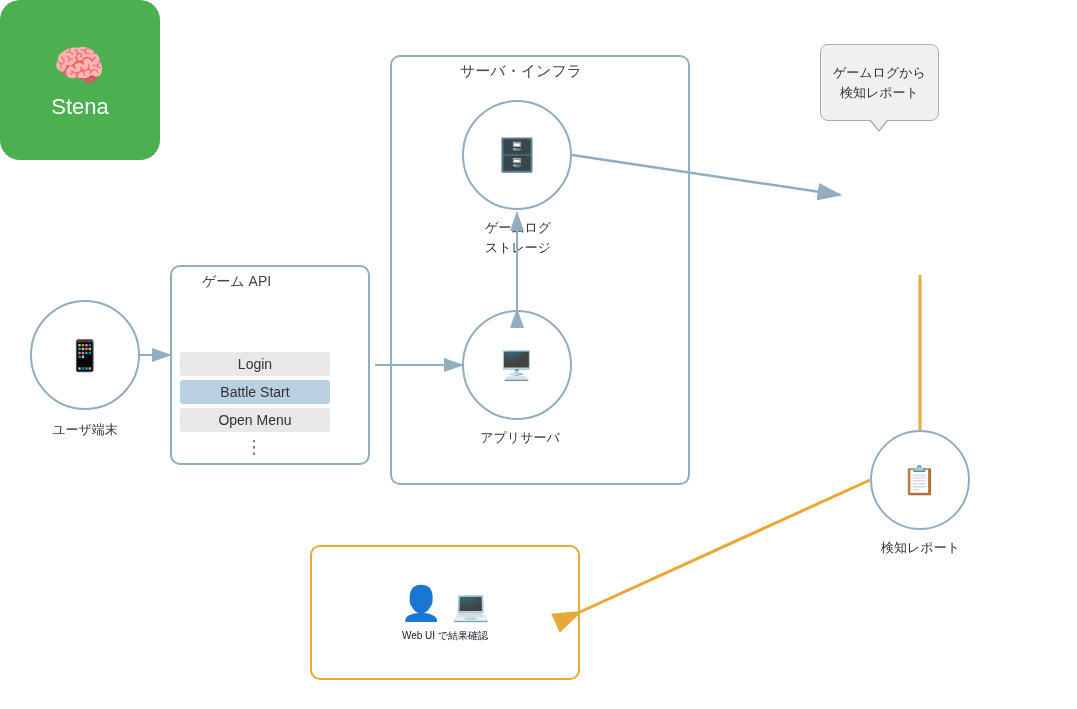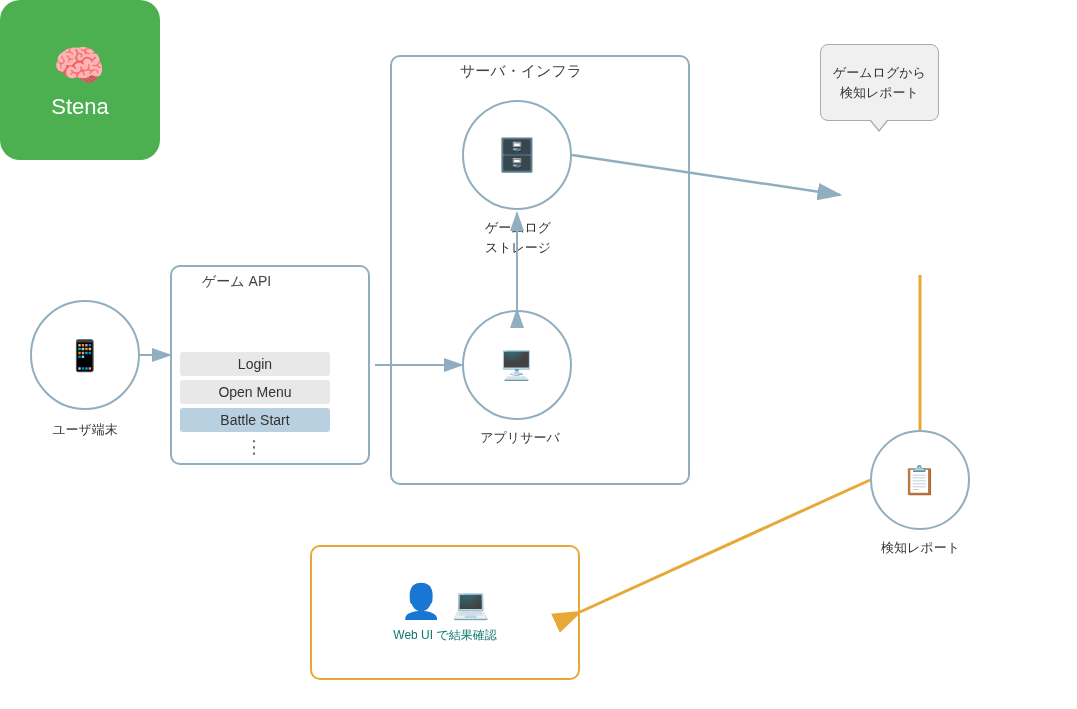--- a/index.html
+++ b/index.html
@@ -296,31 +296,31 @@
   </div>
   <div class="label" style="left:460px; top:428px; width:120px;">アプリサーバ</div>
 
   <div class="circle detection-report-circle">
     <span style="font-size:28px; color:#555;">📋</span>
   </div>
   <div class="label" style="left:858px; top:538px; width:125px;">検知レポート</div>
 
   <div class="api-menu">
     <div class="api-item">Login</div>
+    <div class="api-item selected">Battle Start</div>
     <div class="api-item">Open Menu</div>
-    <div class="api-item selected">Battle Start</div>
     <div class="api-dots">⋮</div>
   </div>
 
   <div class="web-ui-inner">
     <div class="web-ui-icons">
       <span class="person-icon">👤</span>
       <span class="laptop-icon">💻</span>
     </div>
-    <div style="font-size:12px; color:#0f766e;">Web UI で結果確認</div>
+    <div style="font-size:10px; color:#0f172a;">Web UI で結果確認</div>
   </div>
 
   <svg class="arrows-layer">
 
     <defs>
       <marker id="arrowBlue" markerWidth="10" markerHeight="7" refX="9" refY="3.5" orient="auto">
         <polygon points="0 0, 10 3.5, 0 7" fill="#90aec0"></polygon>
       </marker>
       <marker id="arrowOrange" markerWidth="10" markerHeight="7" refX="9" refY="3.5" orient="auto">
         <polygon points="0 0, 10 3.5, 0 7" fill="#e8a838"></polygon>

